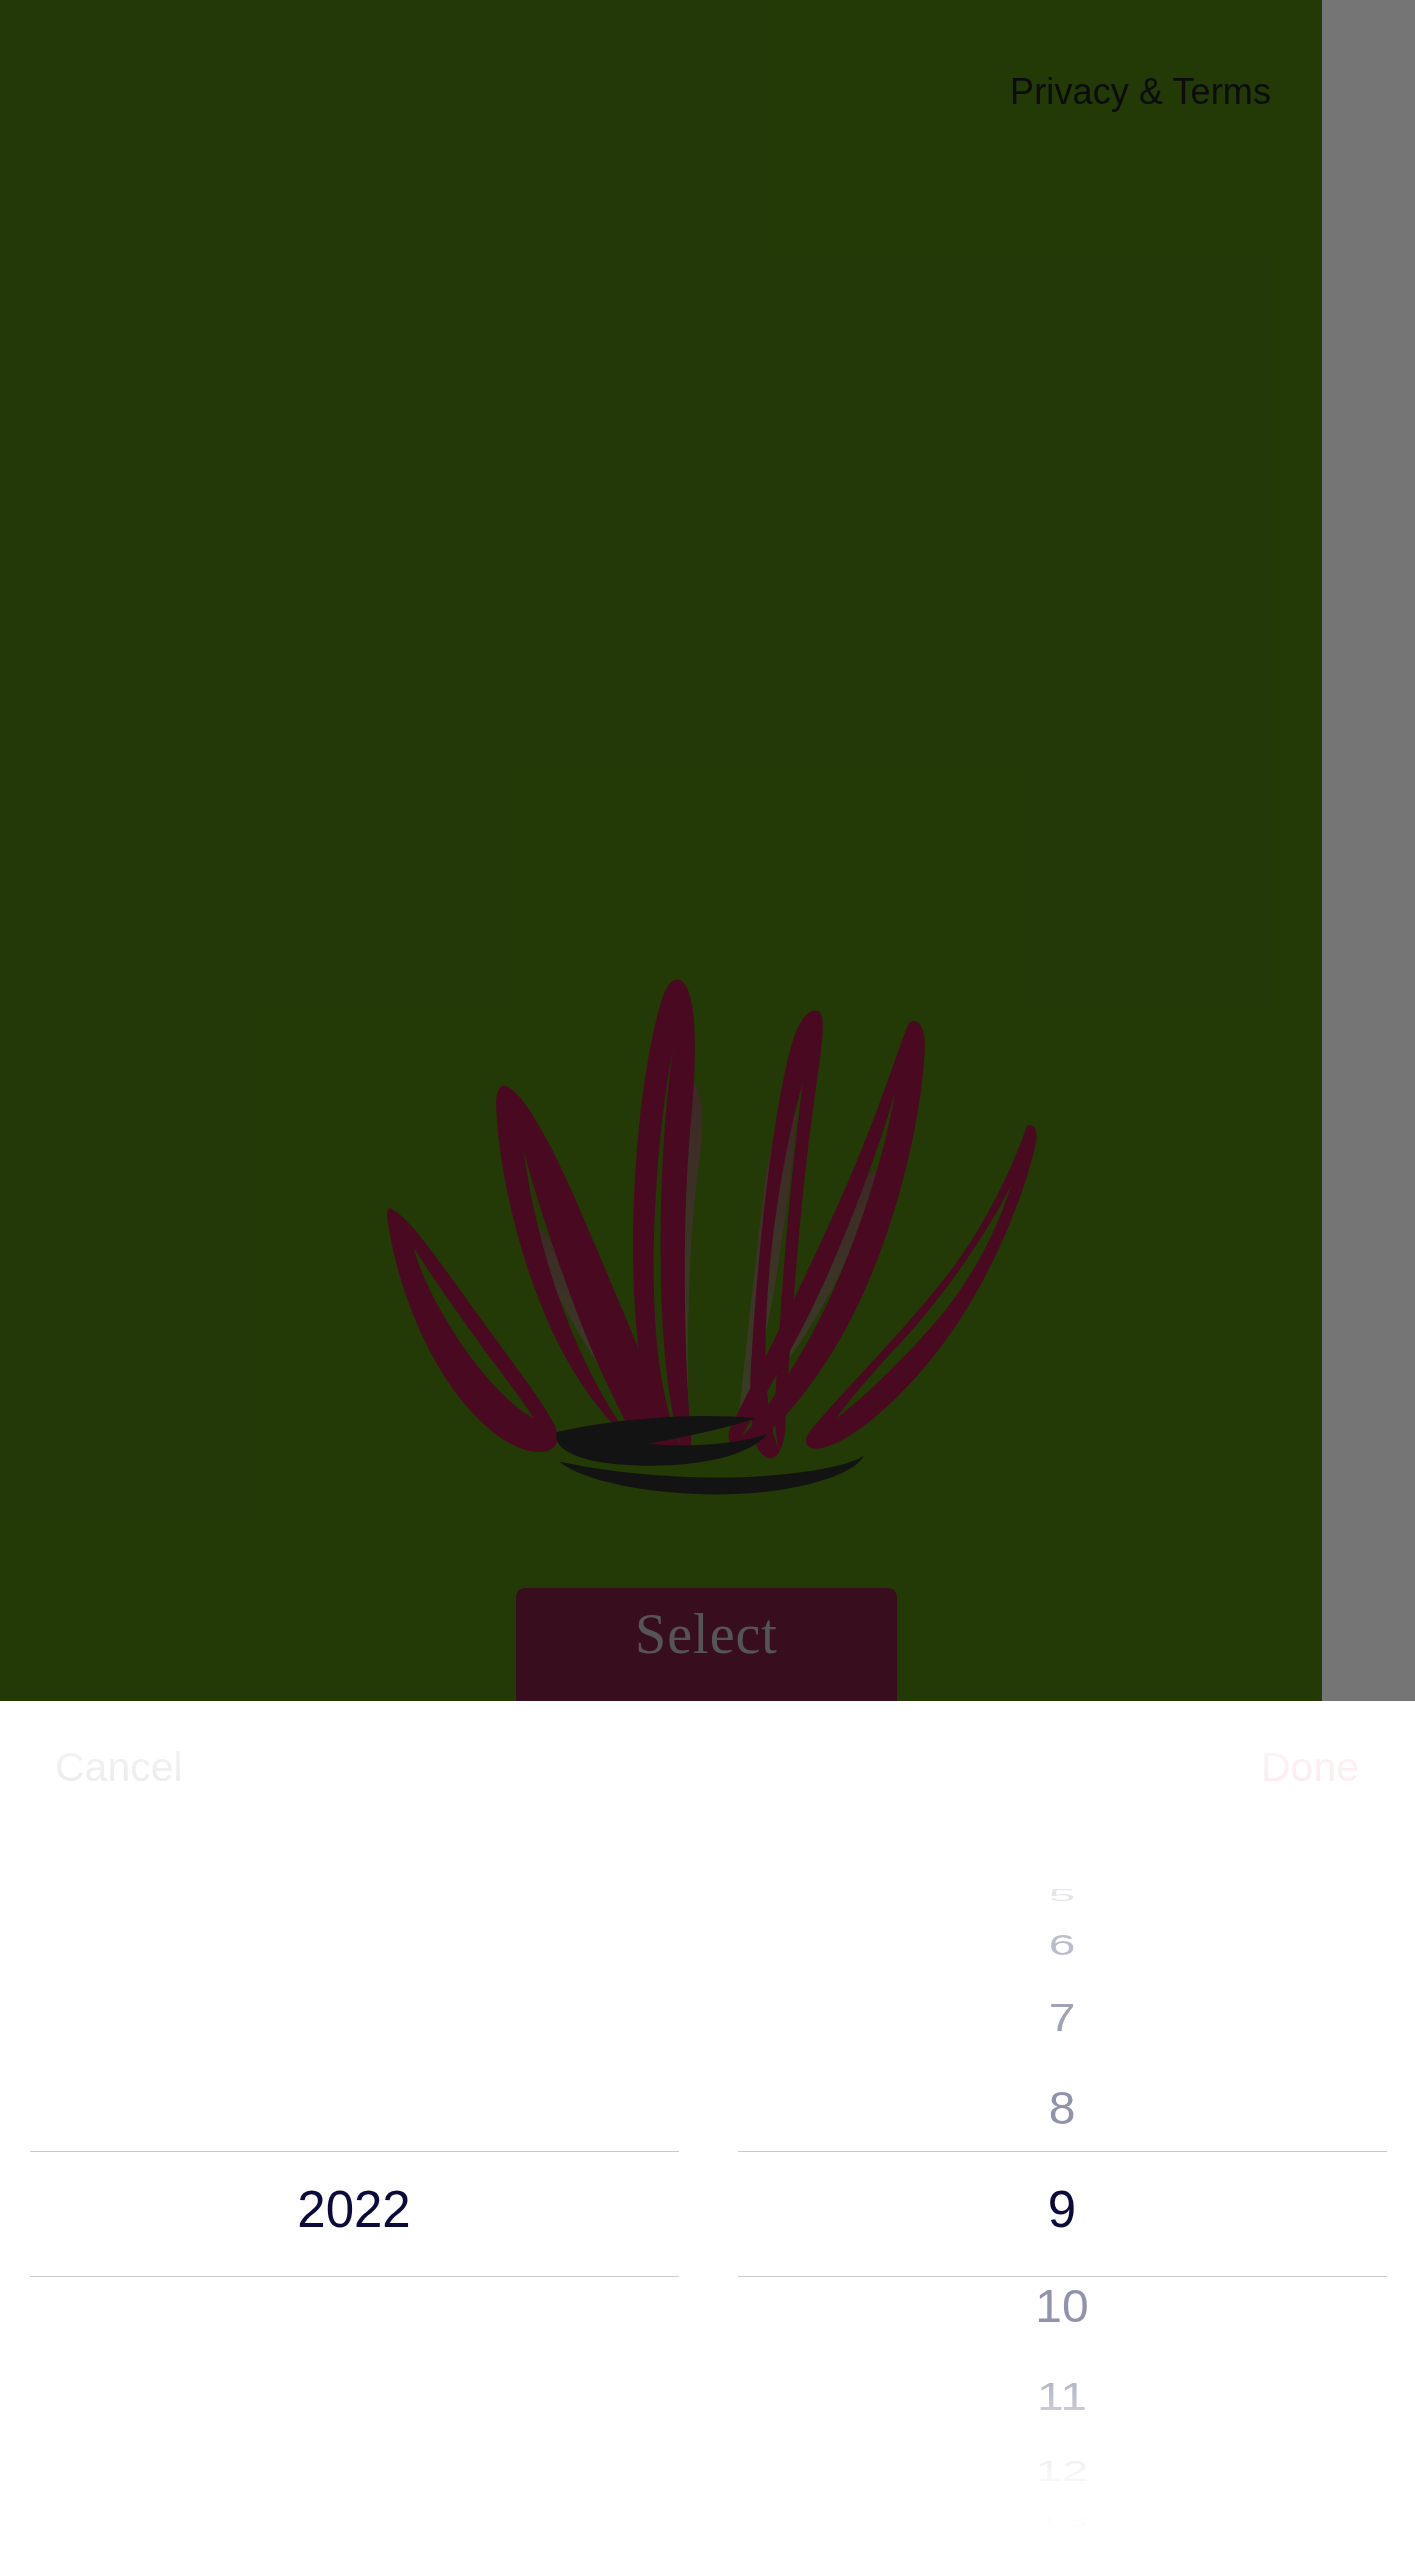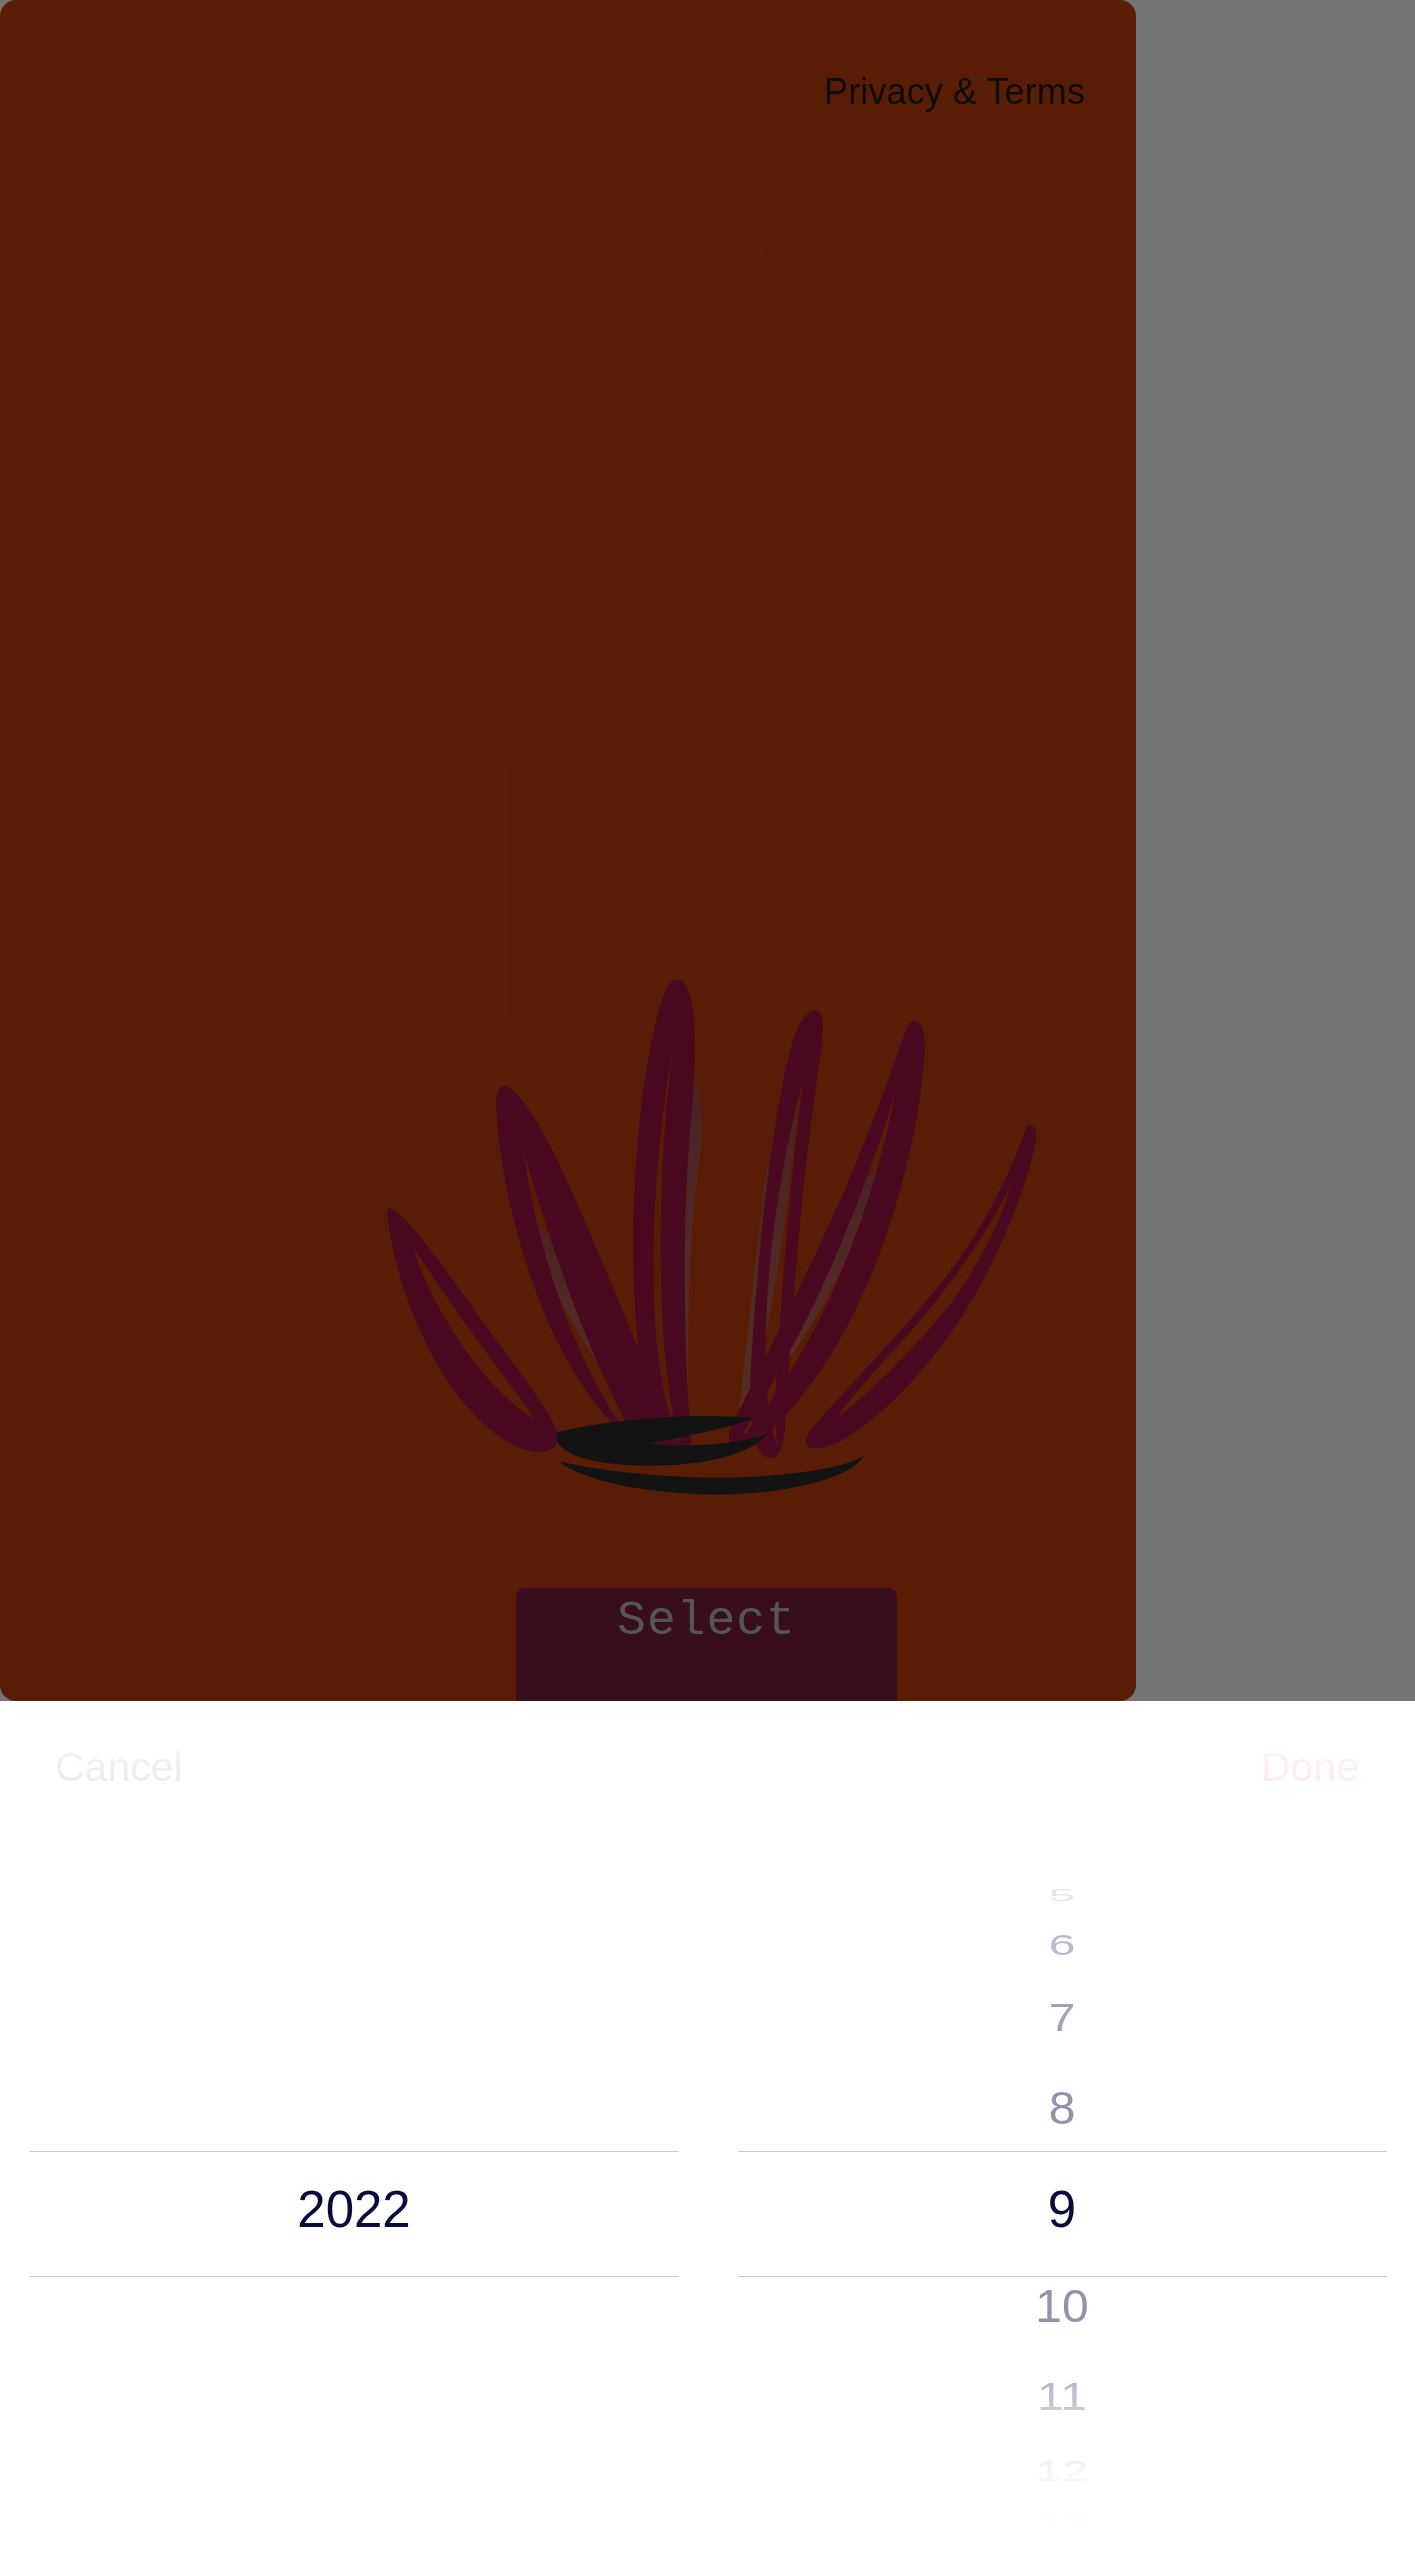--- a/index.html
+++ b/index.html
@@ -17,25 +17,24 @@
     width: 1416px;
     height: 2576px;
     overflow: hidden;
     background: #ffffff;
   }
 
   
   .app-backdrop {
     position: absolute;
     left: 0; top: 0;
-    width: 1136px;
+    width: 1322px;
     height: 1701px;
-    background: #c2410c;
-    overflow: hidden;
-    border-radius: 16px;
+    background: #4d7c0f;
+    overflow: hidden;
   }
 
   .privacy-terms {
     position: absolute;
     right: 51px;
     top: 71px;
     font-size: 36px;
     color: #1b1b1b;
     letter-spacing: 0.1px;
     white-space: nowrap;
@@ -59,23 +58,23 @@
     background: #7B1E3F;
     border-radius: 8.8px;
     border: none;
     padding: 0;
     display: flex;
     align-items: flex-start;
     justify-content: center;
     overflow: hidden;
   }
   .select-button-label {
-    margin-top: 6px;
-    font-family: Liberation Mono, monospace;
-    font-size: 48px;
+    margin-top: 14px;
+    font-family: Liberation Serif, serif;
+    font-size: 56px;
     color: #b9b9b9;
     letter-spacing: 1px;
   }
 
   
   .scrim {
     position: absolute;
     left: 0; top: 0;
     width: 1416px;
     height: 1701px;

